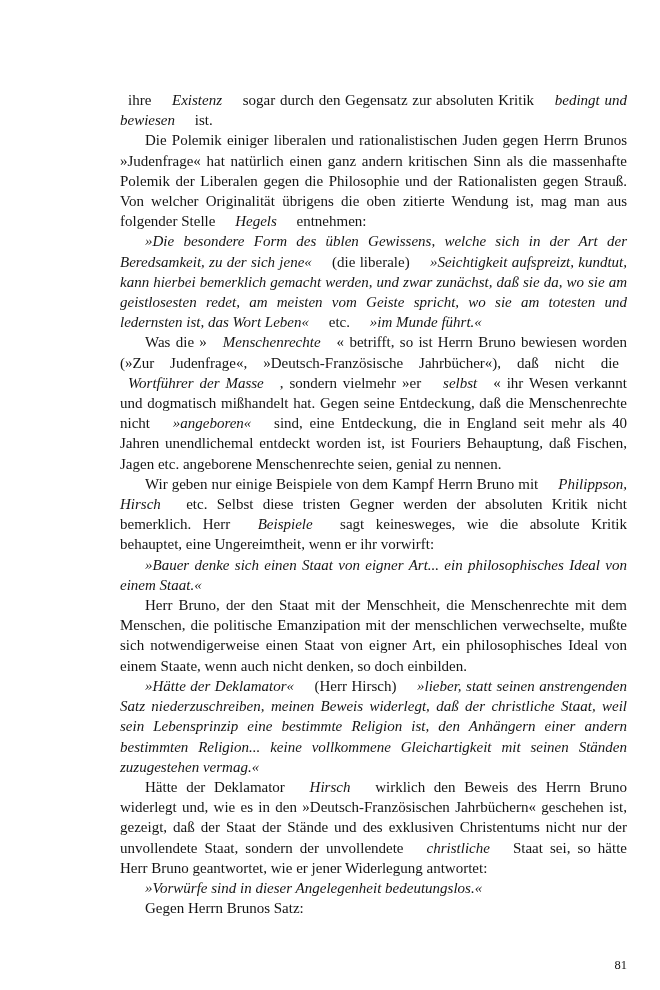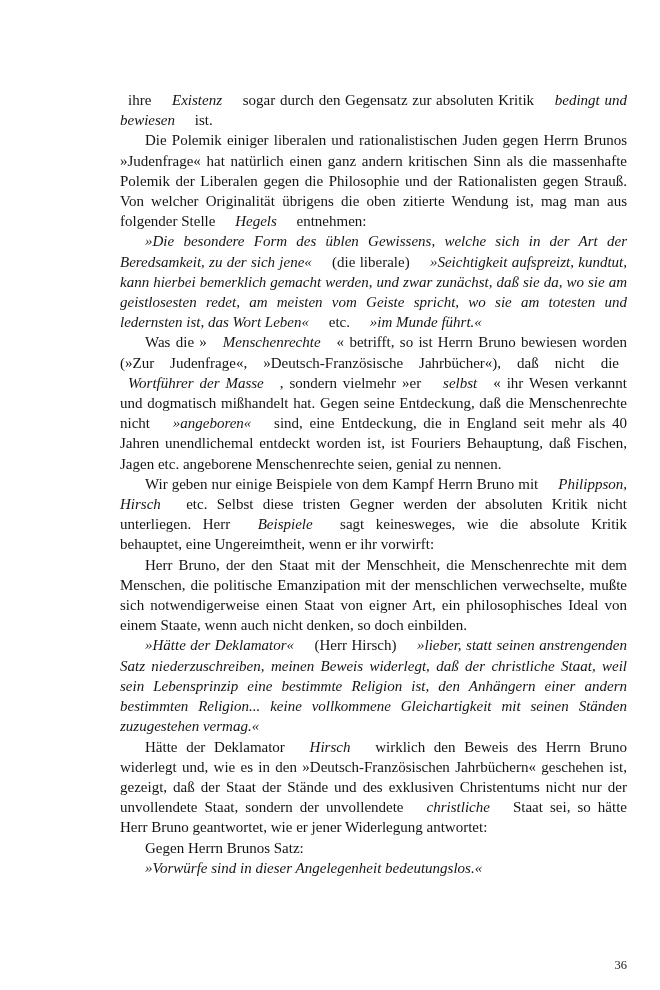--- a/index.html
+++ b/index.html
@@ -42,21 +42,22 @@
 </style>
 </head>
 <body>
 
 <div class="page">
   <div class="text-block">
       <p class=""><span>ihre </span><span class="em">Existenz</span><span> sogar durch den Gegensatz zur absoluten Kritik </span><span class="em">bedingt und bewiesen</span><span> ist.</span></p>
       <p class="indent"><span>Die Polemik einiger liberalen und rationalistischen Juden gegen Herrn Brunos »Judenfrage« hat natürlich einen ganz andern kritischen Sinn als die massenhafte Polemik der Liberalen gegen die Philosophie und der Rationalisten gegen Strauß. Von welcher Originalität übrigens die oben zitierte Wendung ist, mag man aus folgender Stelle </span><span class="em">Hegels</span><span> entnehmen:</span></p>
       <p class="indent"><span class="em">»Die besondere Form des üblen Gewissens, welche sich in der Art der Beredsamkeit, zu der sich jene«</span><span> (die liberale) </span><span class="em">»Seichtigkeit aufspreizt, kundtut, kann hierbei bemerklich gemacht werden, und zwar zunächst, daß sie da, wo sie am geistlosesten redet, am meisten vom Geiste spricht, wo sie am totesten und ledernsten ist, das Wort Leben«</span><span> etc. </span><span class="em">»im Munde führt.«</span></p>
       <p class="indent"><span>Was die »</span><span class="em">Menschenrechte</span><span>« betrifft, so ist Herrn Bruno bewiesen worden (»Zur Judenfrage«, »Deutsch-Französische Jahrbücher«), daß nicht die </span><span class="em">Wortführer der Masse</span><span>, sondern vielmehr »er </span><span class="em">selbst</span><span>« ihr Wesen verkannt und dogmatisch mißhandelt hat. Gegen seine Entdeckung, daß die Menschenrechte nicht </span><span class="em">»angeboren«</span><span> sind, eine Entdeckung, die in England seit mehr als 40 Jahren unendlichemal entdeckt worden ist, ist Fouriers Behauptung, daß Fischen, Jagen etc. angeborene Menschenrechte seien, genial zu nennen.</span></p>
-      <p class="indent"><span>Wir geben nur einige Beispiele von dem Kampf Herrn Bruno mit </span><span class="em">Philippson, Hirsch</span><span> etc. Selbst diese tristen Gegner werden der absoluten Kritik nicht unterliegen. Herr </span><span class="em">Beispiele</span><span> sagt keinesweges, wie die absolute Kritik behauptet, eine Ungereimtheit, wenn er ihr vorwirft:</span></p>
+      <p class="indent"><span>Wir geben nur einige Beispiele von dem Kampf Herrn Bruno mit </span><span class="em">Philippson, Hirsch</span><span> etc. Selbst diese tristen Gegner werden der absoluten Kritik nicht bemerklich. Herr </span><span class="em">Beispiele</span><span> sagt keinesweges, wie die absolute Kritik behauptet, eine Ungereimtheit, wenn er ihr vorwirft:</span></p>
+      <p class="indent"><span class="em">»Bauer denke sich einen Staat von eigner Art... ein philosophisches Ideal von einem Staat.«</span></p>
       <p class="indent"><span>Herr Bruno, der den Staat mit der Menschheit, die Menschenrechte mit dem Menschen, die politische Emanzipation mit der menschlichen verwechselte, mußte sich notwendigerweise einen Staat von eigner Art, ein philosophisches Ideal von einem Staate, wenn auch nicht denken, so doch einbilden.</span></p>
       <p class="indent"><span class="em">»Hätte der Deklamator«</span><span> (Herr Hirsch) </span><span class="em">»lieber, statt seinen anstrengenden Satz niederzuschreiben, meinen Beweis widerlegt, daß der christliche Staat, weil sein Lebensprinzip eine bestimmte Religion ist, den Anhängern einer andern bestimmten Religion... keine vollkommene Gleichartigkeit mit seinen Ständen zuzugestehen vermag.«</span></p>
       <p class="indent"><span>Hätte der Deklamator </span><span class="em">Hirsch</span><span> wirklich den Beweis des Herrn Bruno widerlegt und, wie es in den »Deutsch-Französischen Jahrbüchern« geschehen ist, gezeigt, daß der Staat der Stände und des exklusiven Christentums nicht nur der unvollendete Staat, sondern der unvollendete </span><span class="em">christliche</span><span> Staat sei, so hätte Herr Bruno geantwortet, wie er jener Widerlegung antwortet:</span></p>
+      <p class="indent"><span class="em">»Vorwürfe sind in dieser Angelegenheit bedeutungslos.«</span></p>
       <p class="indent"><span>Gegen Herrn Brunos Satz:</span></p>
-      <p class="indent"><span class="em">»Vorwürfe sind in dieser Angelegenheit bedeutungslos.«</span></p>
     </div>
-  <div class="page-number">36</div>
+  <div class="page-number">81</div>
 </div>
 
 </body></html>

